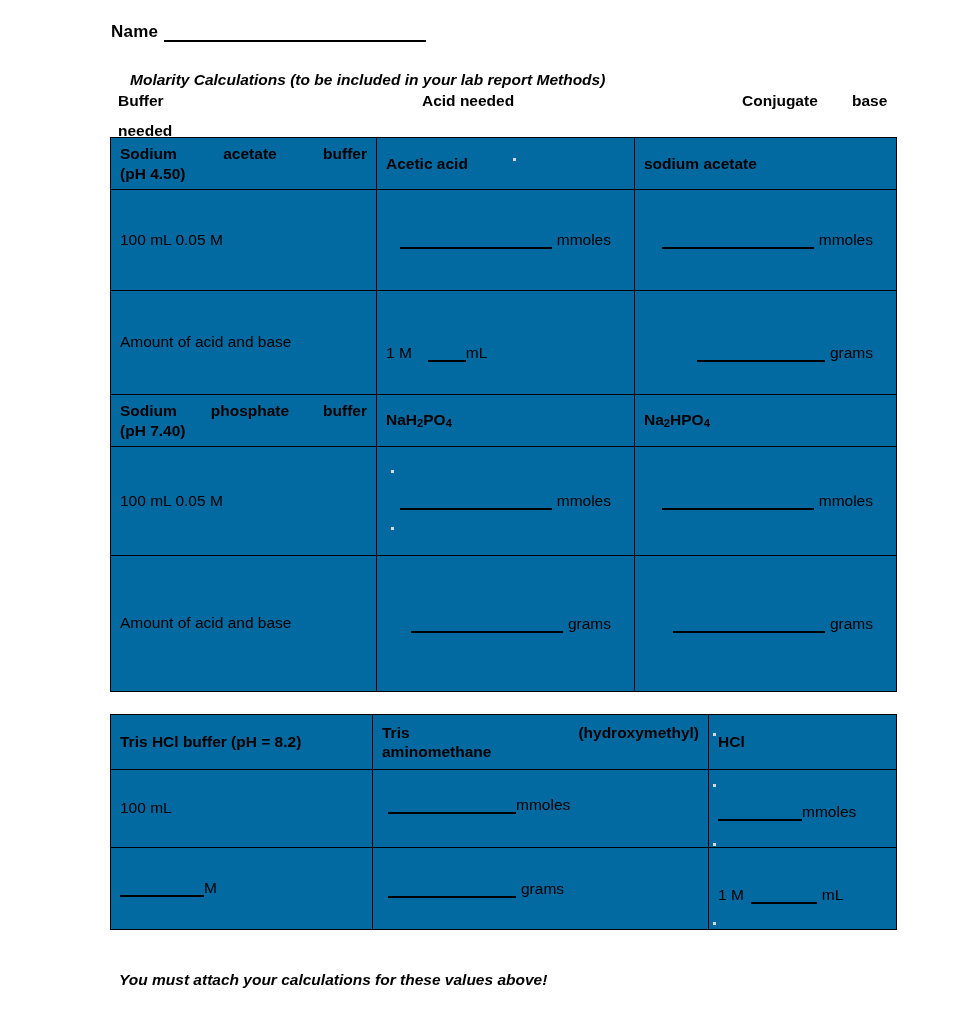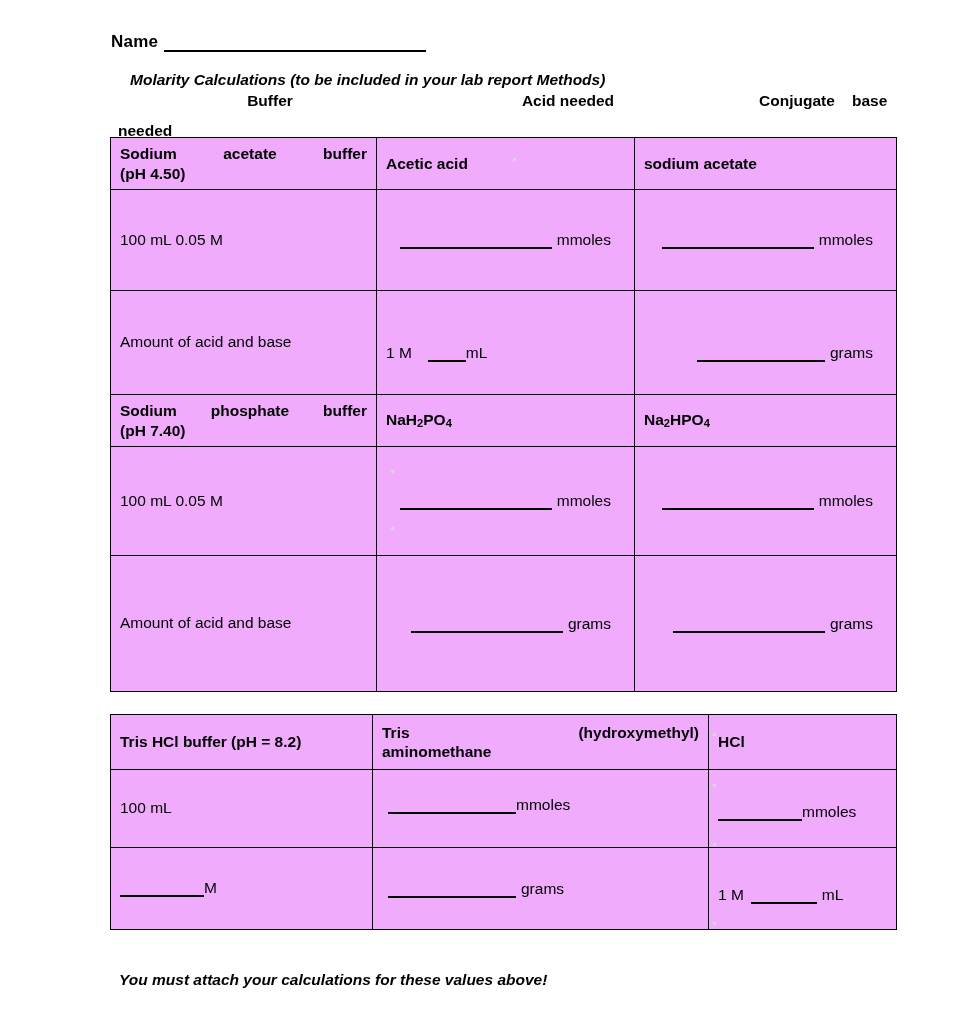--- a/index.html
+++ b/index.html
@@ -19,21 +19,21 @@
     position: absolute;
     left: 0; top: 0;
     width: 972px;
     height: 1024px;
   }
 
   
   .name-row {
     position: absolute;
     left: 111px;
-    top: 32px;
+    top: 22px;
     display: flex;
     align-items: flex-end;
     gap: 6px;
   }
   .name-label {
     font-weight: bold;
     font-size: 17px;
     letter-spacing: 0.2px;
   }
   .name-blank {
@@ -60,36 +60,35 @@
     left: 118px;
     top: 92px;
     width: 776px;
     font-weight: bold;
     font-size: 15.5px;
   }
   .colhead .line1 {
     display: flex;
     width: 100%;
     white-space: nowrap;
-    text-align: center;
   }
   .colhead .h-buffer { width: 304px; }
   .colhead .h-acid  { width: 292px; }
   .colhead .h-conj  { width: 110px; margin-left: 28px; }
   .colhead .h-base  { }
   .colhead .line2 {
     margin-top: 12px;
   }
 
   
   table.grid {
     position: absolute;
     border-collapse: collapse;
     table-layout: fixed;
-    background: #f0abfc;
+    background: #0369a1;
   }
   table.grid td {
     border: 1.6px solid #000;
     vertical-align: middle;
     padding: 0;
     position: relative;
   }
   table.grid td .cellpad {
     padding: 6px 9px;
     height: 100%;

